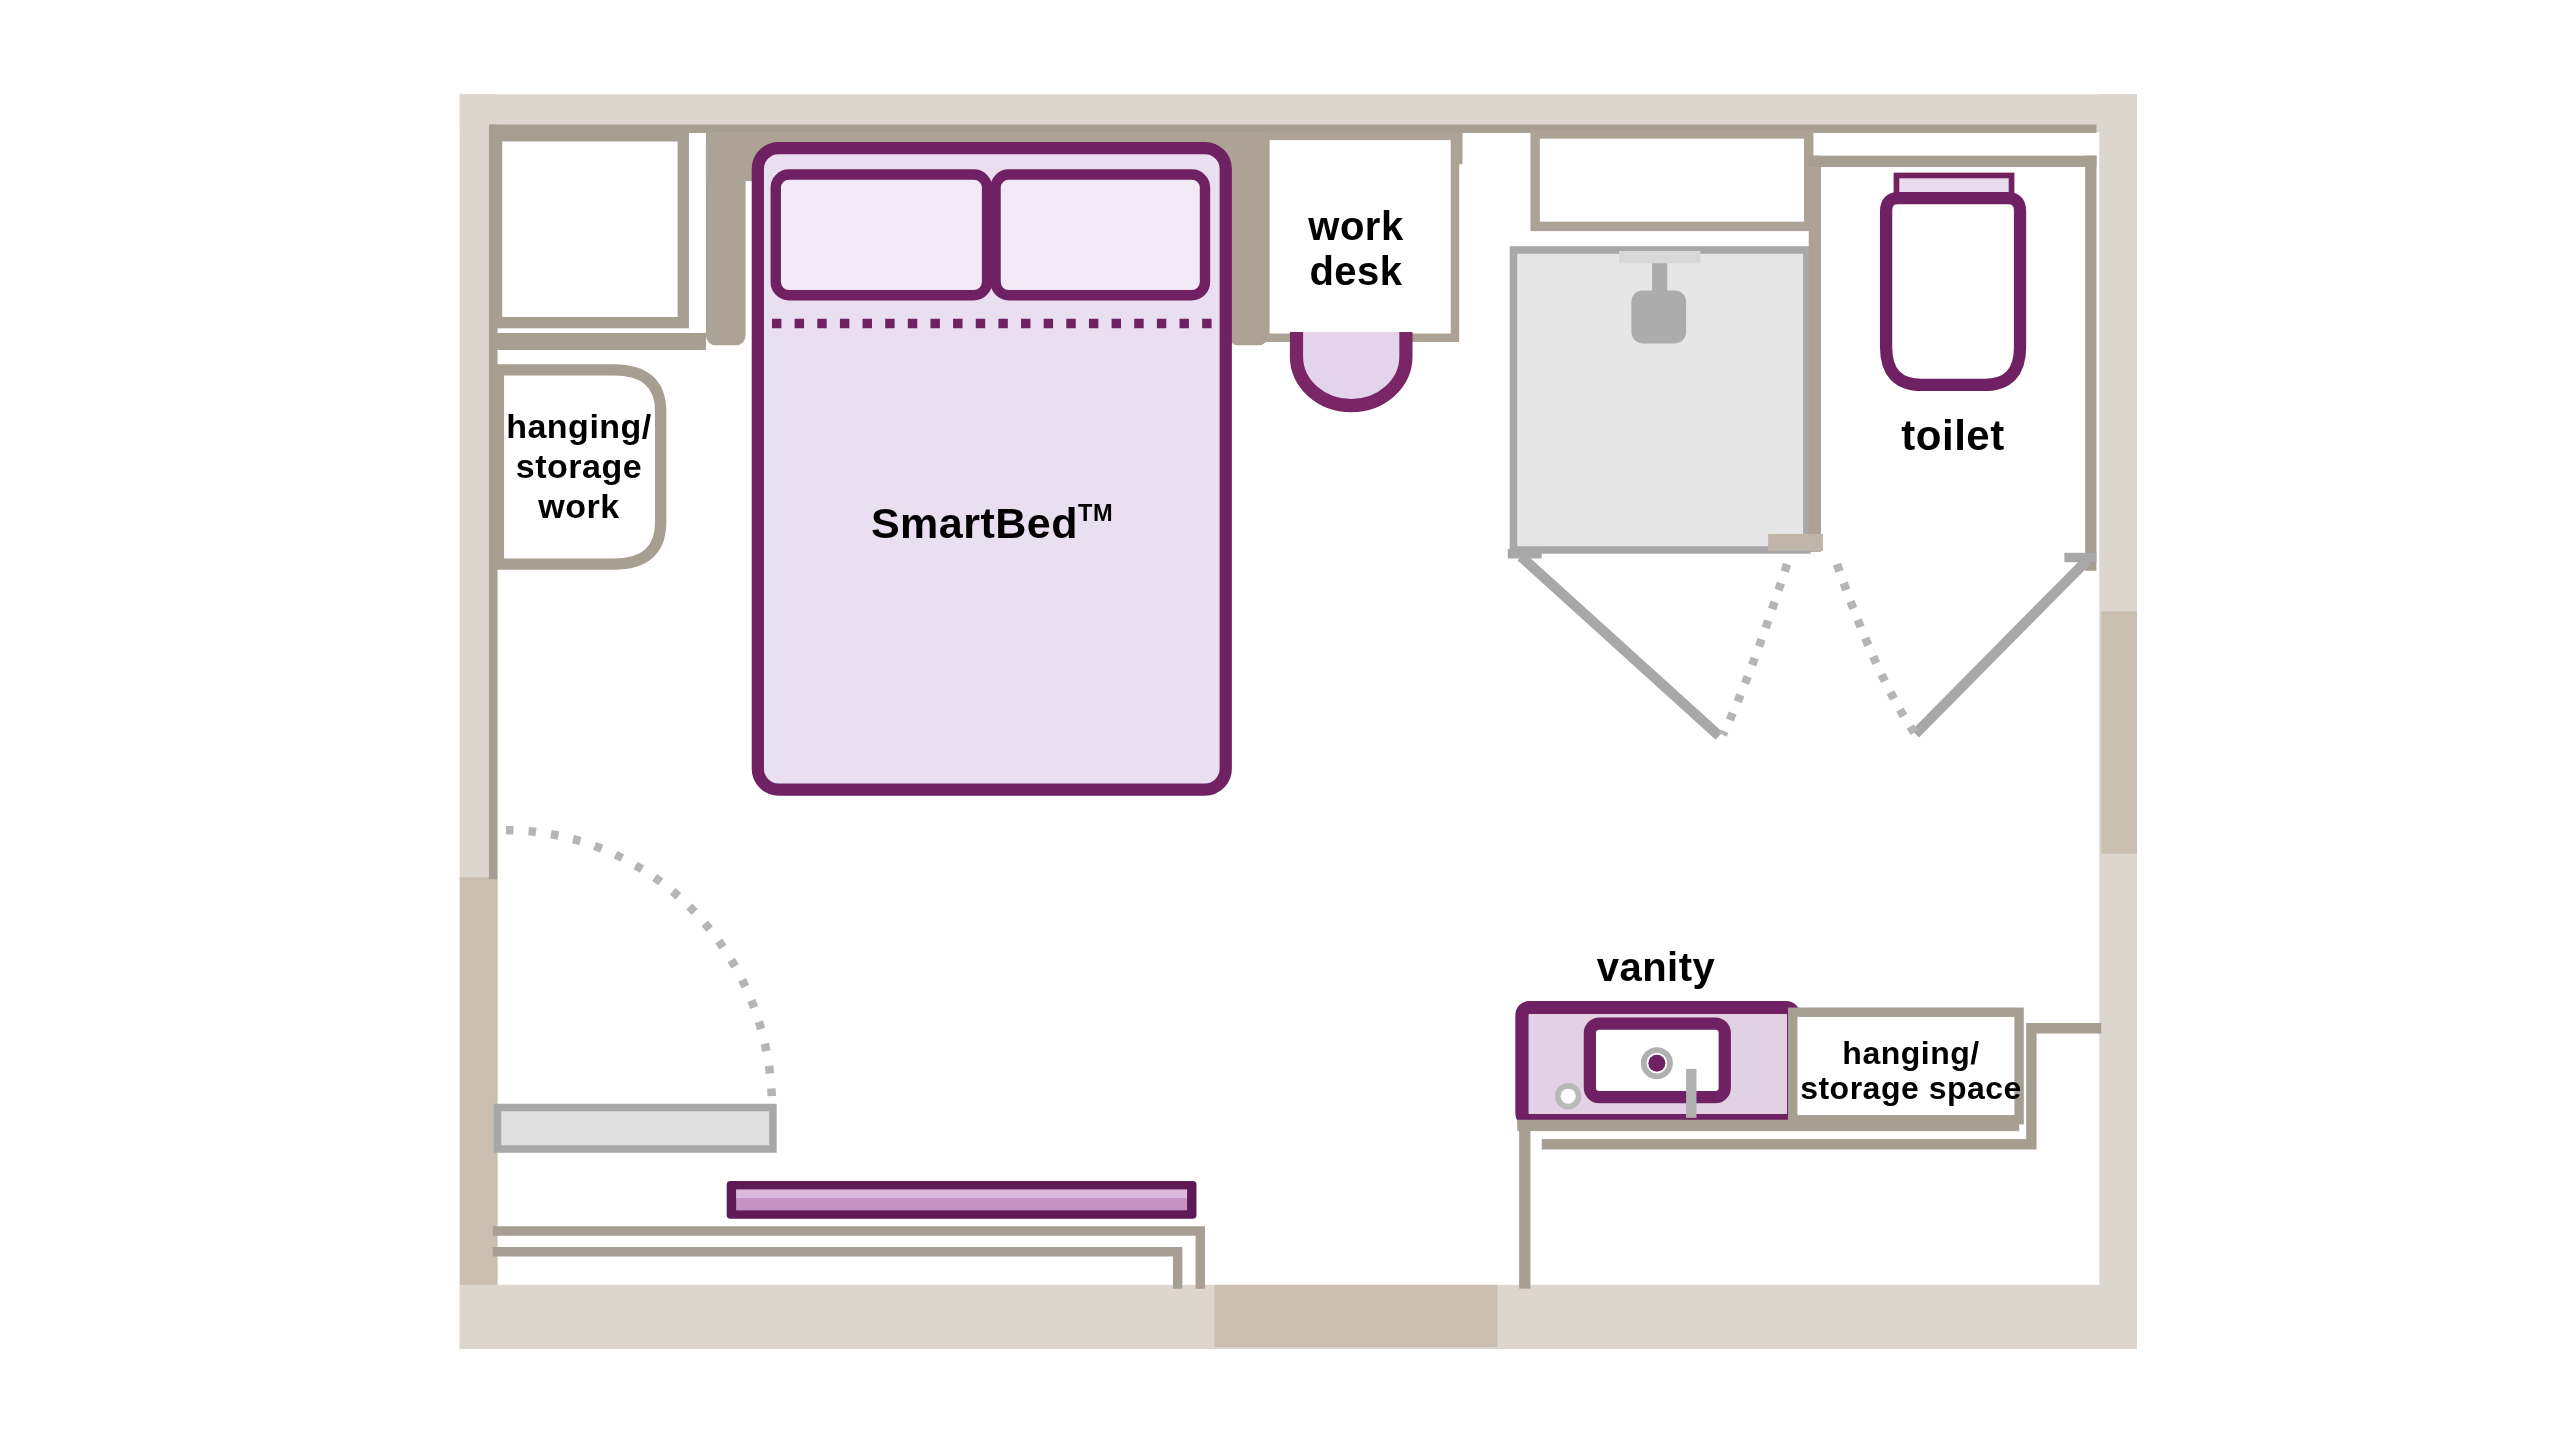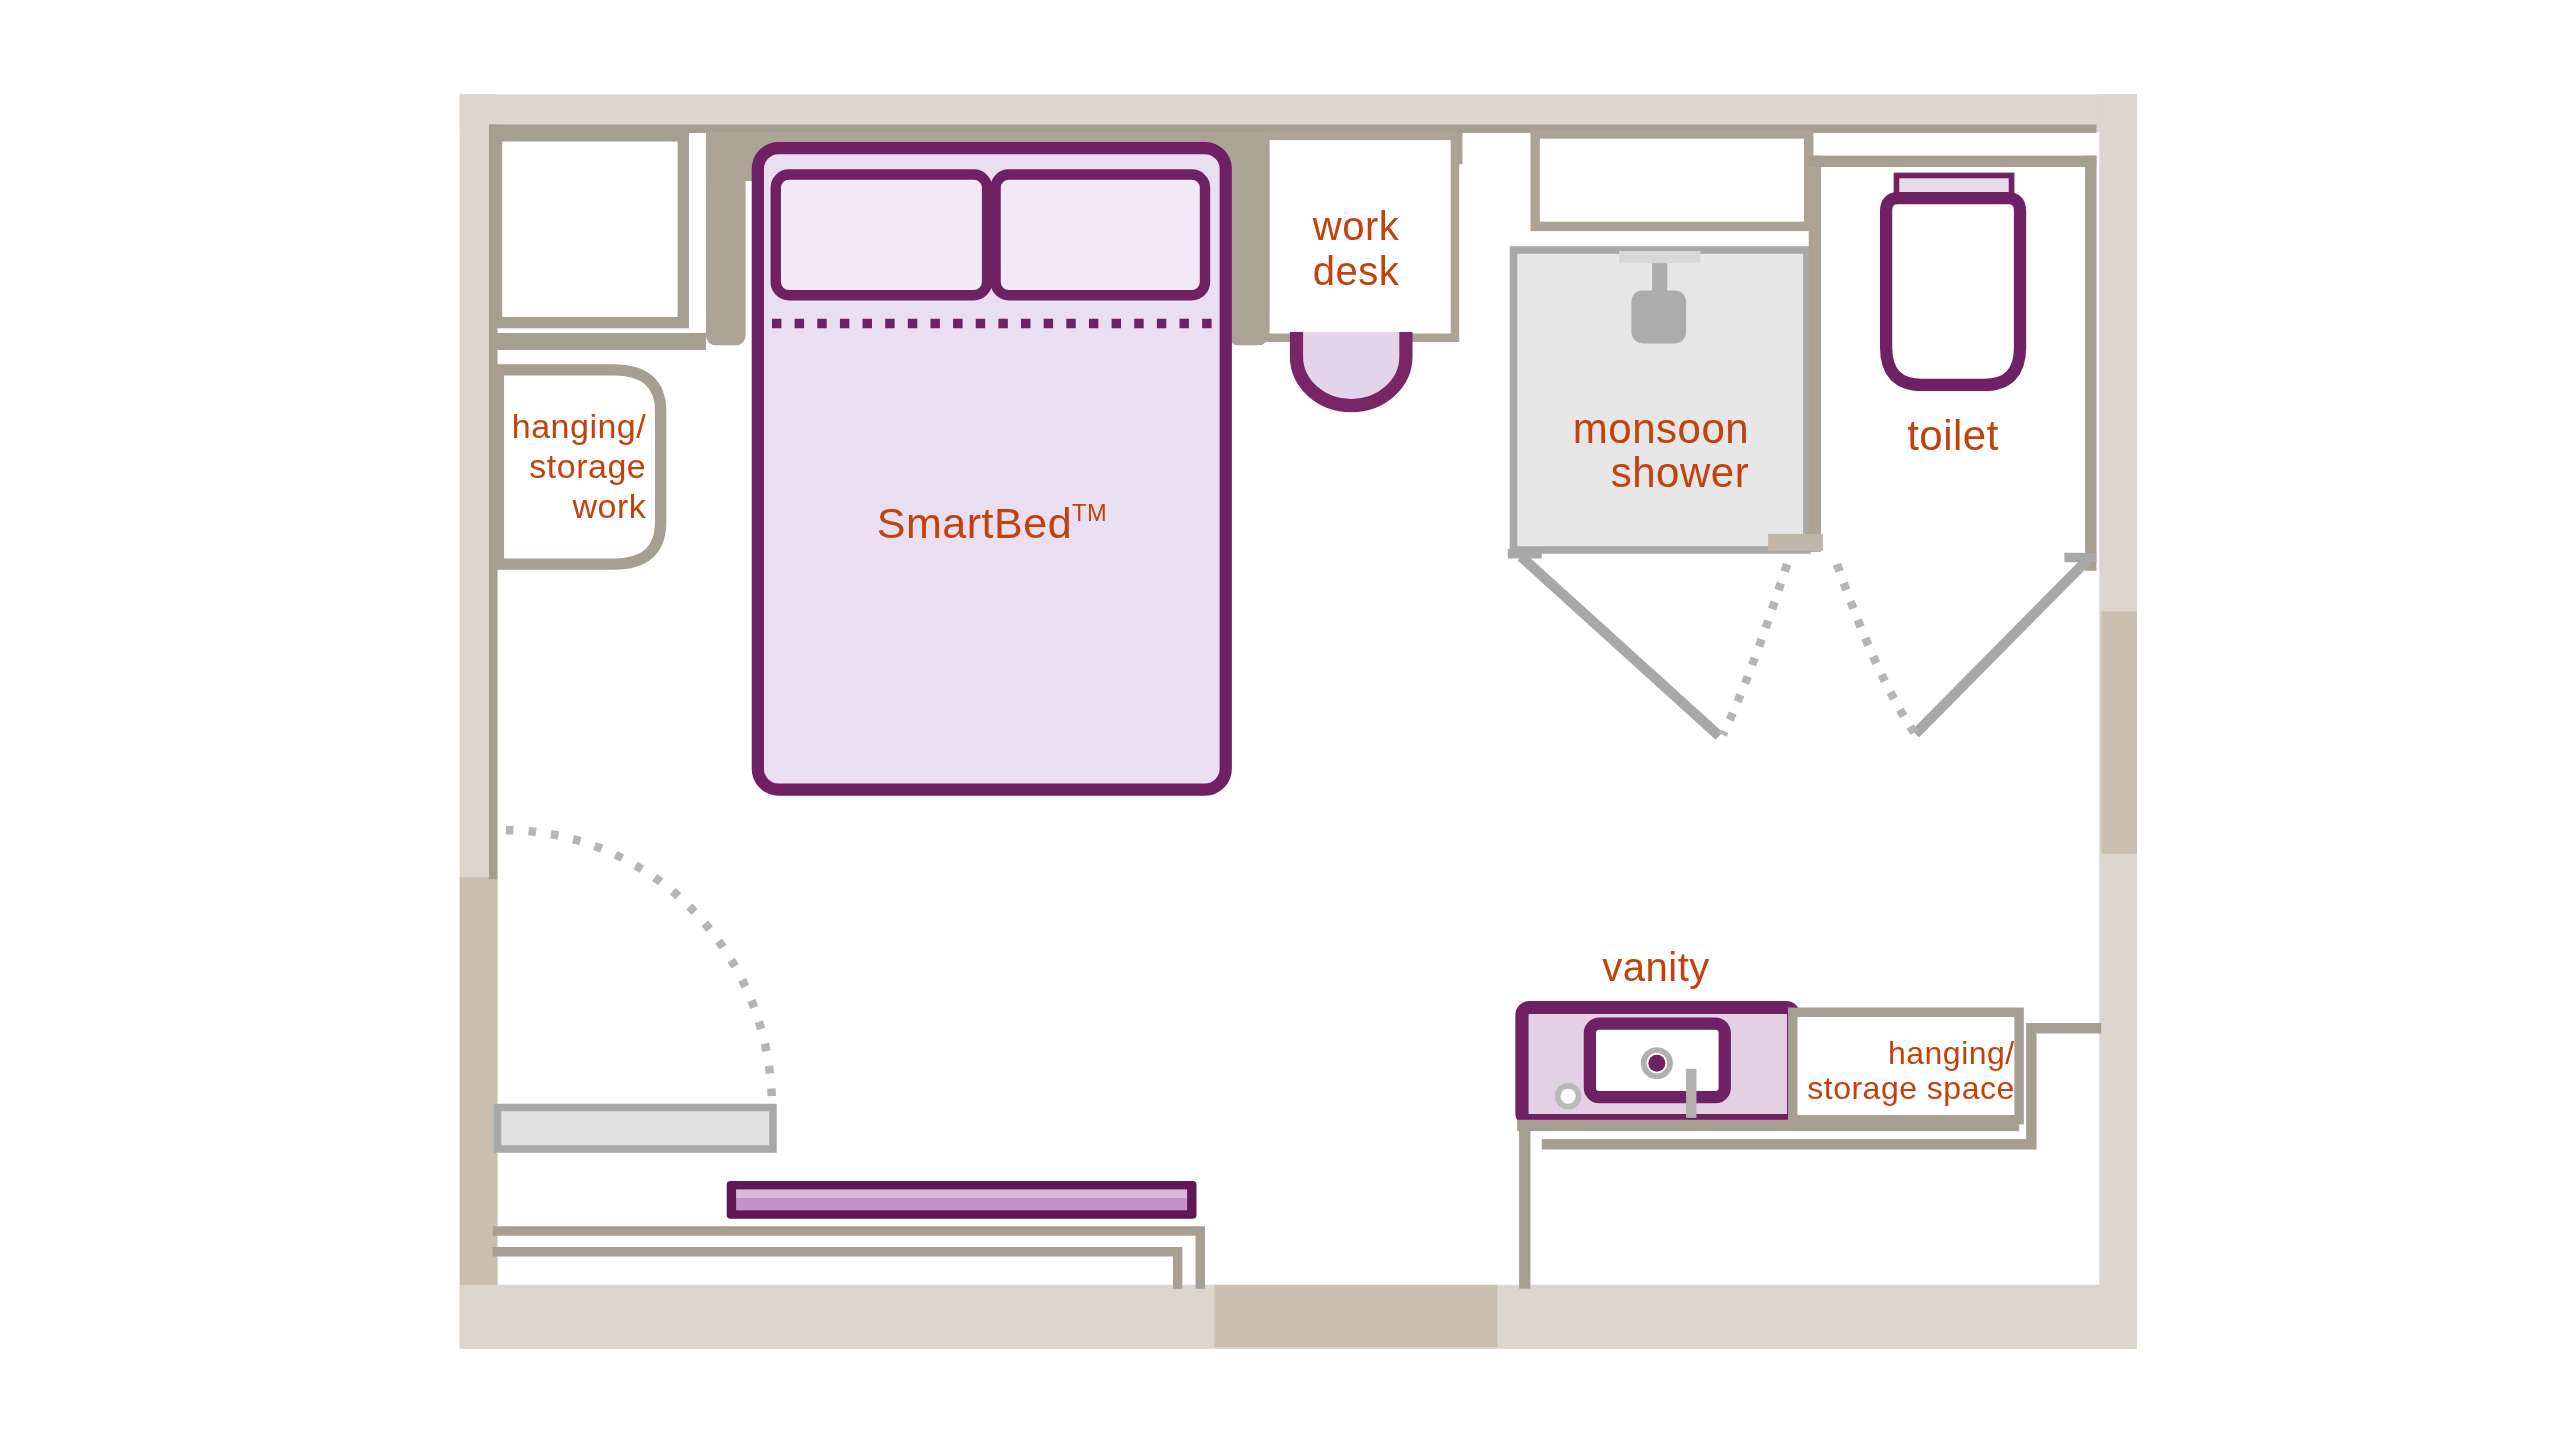--- a/index.html
+++ b/index.html
@@ -7,24 +7,25 @@
     position:relative;
     width:2576px;height:1449px;
     background:#ffffff;
     font-family:"Liberation Sans", sans-serif;
     overflow:hidden;
   }
   .plan-svg{position:absolute;left:0;top:0;width:2576px;height:1449px;}
   .label{
     position:absolute;
     transform:translate(-50%,-50%);
-    text-align:right;
-    color:#c2410c;
+    text-align:center;
+    color:#000000;
     white-space:nowrap;
     letter-spacing:0.5px;
+    font-weight:bold;
   }
   .lbl-storage-left{font-size:34px;line-height:40px;}
   .lbl-smartbed{font-size:43px;}
   .lbl-smartbed sup{font-size:23.6px;vertical-align:17px;}
   .lbl-workdesk{font-size:40px;line-height:45px;}
   .lbl-shower{font-size:42px;line-height:44px;}
   .lbl-toilet{font-size:42px;}
   .lbl-vanity{font-size:40px;}
   .lbl-storage-right{font-size:32px;line-height:35px;}
   .lbl-technowall{font-size:45px;}
@@ -139,24 +140,20 @@
 
   <div class="label lbl-smartbed" style="left:992px;top:523px;">
     <span>SmartBed</span><sup>TM</sup>
   </div>
 
   <div class="label lbl-workdesk" style="left:1356px;top:249px;">
     <div>work</div>
     <div>desk</div>
   </div>
 
-  <div class="label lbl-shower" style="left:1661px;top:451px;">
-    <div>monsoon</div>
-    <div>shower</div>
-  </div>
 
   <div class="label lbl-toilet" style="left:1953px;top:436px;">toilet</div>
 
   <div class="label lbl-vanity" style="left:1656px;top:967px;">vanity</div>
 
   <div class="label lbl-storage-right" style="left:1911px;top:1071px;">
     <div>hanging/</div>
     <div>storage space</div>
   </div>
 

